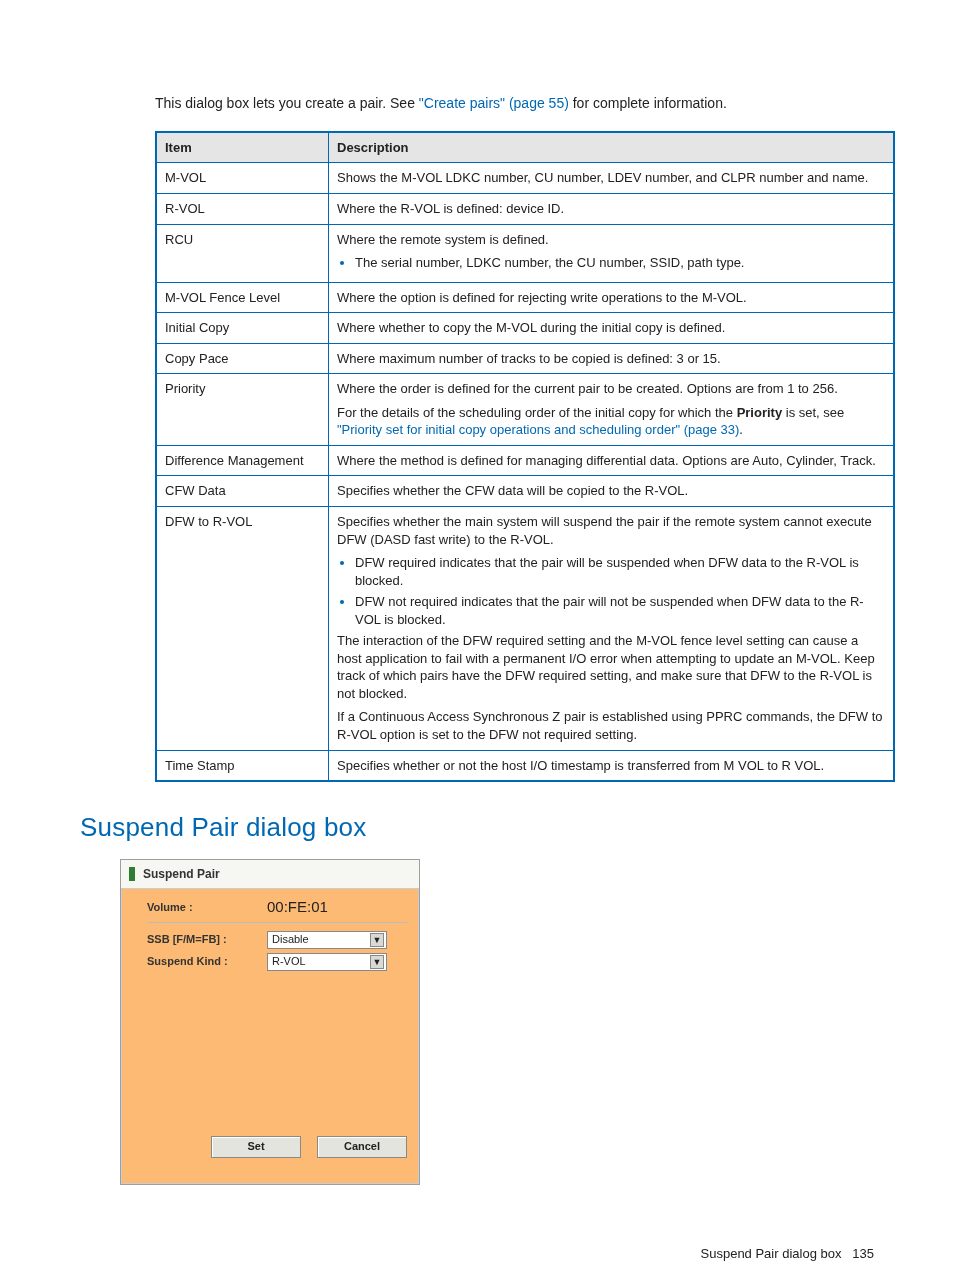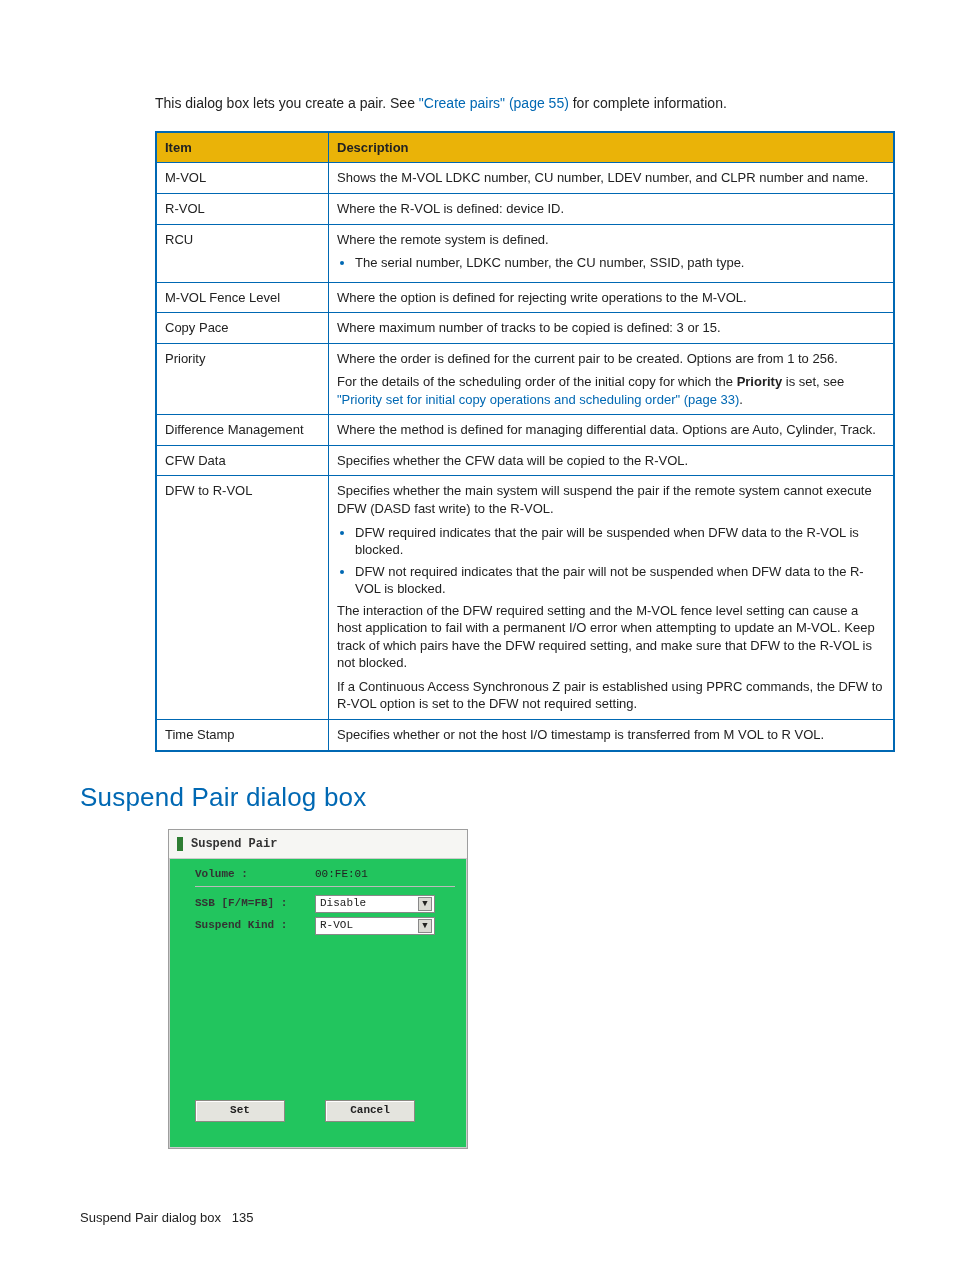--- a/index.html
+++ b/index.html
@@ -29,21 +29,21 @@
   }
   table.main th, table.main td {
     border: 1px solid #0068B3;
     padding: 6px 8px;
     text-align: left;
     vertical-align: top;
     font-size: 13px;
   }
   table.main th {
     font-weight: bold;
-    background: #eab308;
+    background: #e5e5e5;
   }
   table.main td.item {
     white-space: nowrap;
     width: 155px;
   }
   ul.bullets {
     margin: 4px 0 0 0;
     padding-left: 18px;
   }
   ul.bullets li {
@@ -57,24 +57,24 @@
   h2.sectiontitle {
     font-weight: normal;
     color: #0068B3;
     font-size: 26px;
     margin: 28px 0 14px 0;
     letter-spacing: 0.2px;
   }
   
   .dialog {
     width: 298px;
-    margin-left: 88px;
-    background: #22c55e;
+    margin-left: 40px;
+    background: #fdba74;
     border: 1px solid #9E9E9E;
-    font-family: Liberation Mono, monospace;
+    font-family: Liberation Sans, sans-serif;
     font-size: 11px;
     box-shadow: 0 0 0 1px #ccc inset;
   }
   .dialog-title {
     display: flex;
     align-items: center;
     padding: 6px 8px;
     font-weight: bold;
     color: #333;
     background: #F6F6F3;
@@ -96,21 +96,21 @@
     align-items: center;
     margin: 4px 0;
   }
   .dlg-label {
     width: 120px;
     font-weight: bold;
     color: #333;
     font-size: 11px;
   }
   .dlg-value {
-    font-size: 11px;
+    font-size: 15px;
     color: #222;
   }
   .dlg-sep {
     border: none;
     border-top: 1px solid #bbb;
     margin: 4px 0 8px 0;
   }
   .dlg-select {
     width: 120px;
     height: 18px;
@@ -130,37 +130,38 @@
     border: 1px solid #888;
     display: flex;
     align-items: center;
     justify-content: center;
     font-size: 9px;
     box-sizing: border-box;
   }
   .dlg-spacer { height: 155px; }
   .dlg-buttons {
     display: flex;
-    justify-content: flex-start;
-    gap: 40px;
+    justify-content: flex-end;
+    gap: 16px;
     padding: 6px 0 18px 0;
   }
   .dlg-btn {
     width: 88px;
     height: 20px;
     background: #E4E4DE;
     border: 1px solid #8A8A82;
     font-size: 11px;
     font-weight: bold;
     display: flex;
     align-items: center;
     justify-content: center;
     box-shadow: inset 1px 1px 0 #fff;
   }
   .footer {
+    text-align: right;
     font-size: 13px;
     margin-top: 60px;
     padding-right: 10px;
   }
 </style>
 </head>
 <body>
 
 <div class="intro">
   <span>This dialog box lets you create a pair. See </span><a href="#" class="doclink">"Create pairs" (page 55)</a><span> for complete information.</span>
@@ -187,20 +188,24 @@
       <td>
         <div class="para">Where the remote system is defined.</div>
         <ul class="bullets">
             <li>The serial number, LDKC number, the CU number, SSID, path type.</li>
           </ul>
       </td>
     </tr>
     <tr>
       <td class="item">M-VOL Fence Level</td>
       <td>Where the option is defined for rejecting write operations to the M-VOL.</td>
+    </tr>
+    <tr>
+      <td class="item">Initial Copy</td>
+      <td>Where whether to copy the M-VOL during the initial copy is defined.</td>
     </tr>
     <tr>
       <td class="item">Copy Pace</td>
       <td>Where maximum number of tracks to be copied is defined: 3 or 15.</td>
     </tr>
     <tr>
       <td class="item">Priority</td>
       <td>
         <div class="para">Where the order is defined for the current pair to be created. Options are from 1 to 256.</div>
         <div class="para">

